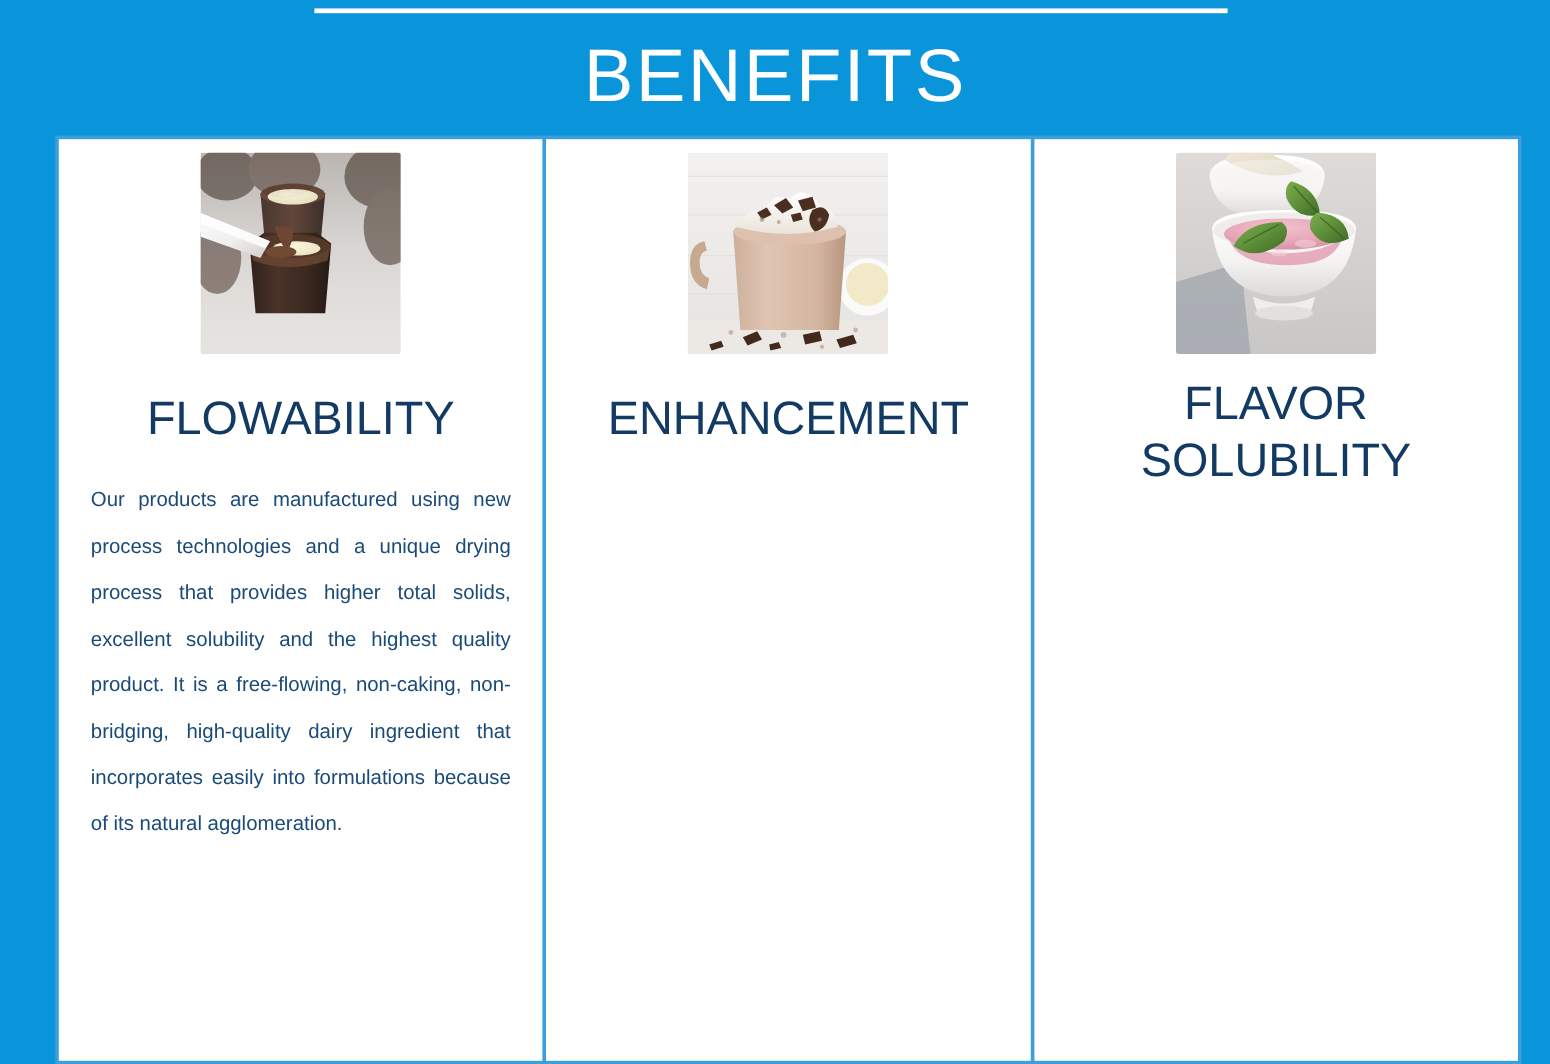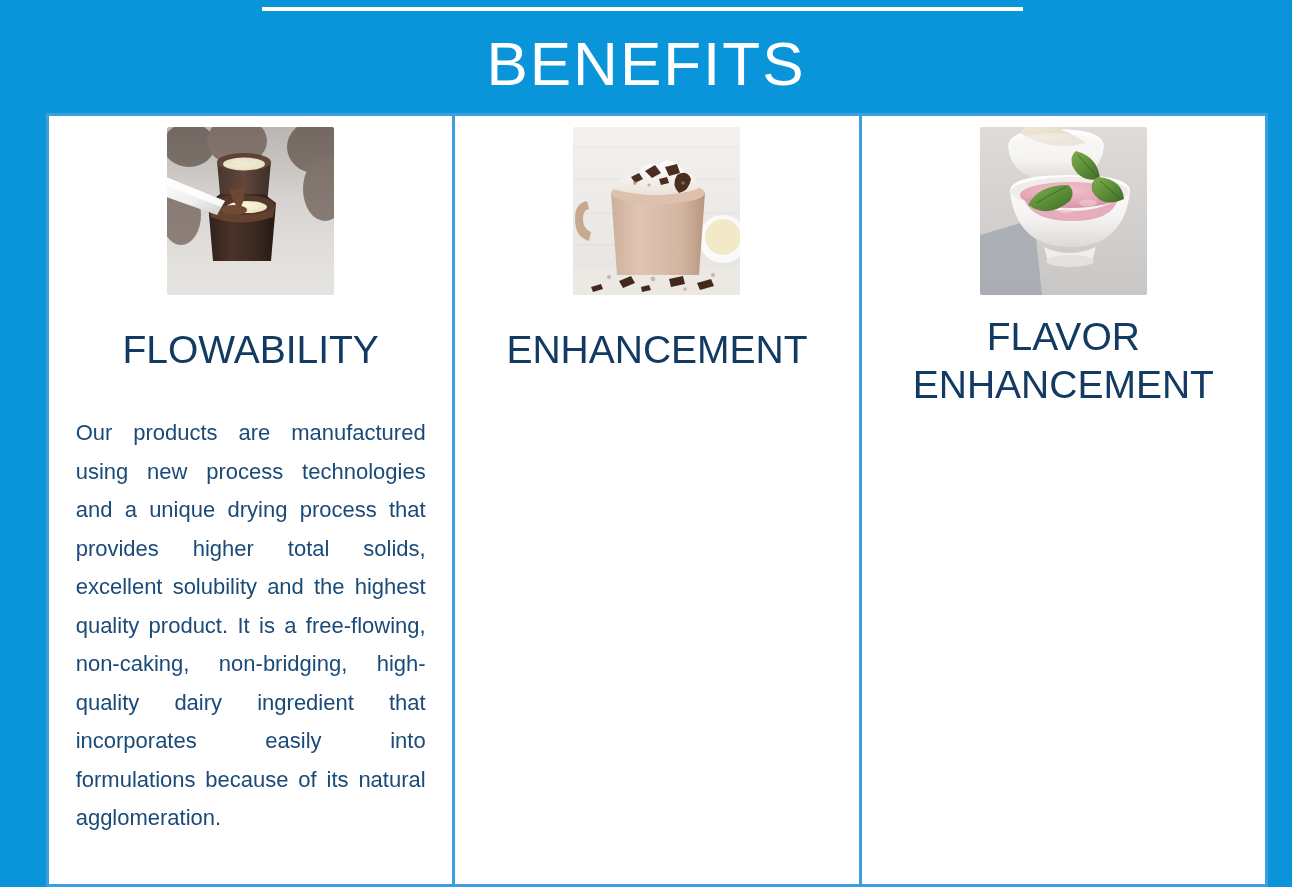--- a/index.html
+++ b/index.html
@@ -55,25 +55,25 @@
     font-size:39px; font-weight:400;
     line-height:48px;
     letter-spacing:0px;
     text-align:center;
     margin-top:31px;
     padding:0 6px;
     white-space:pre-line;
   }
   .card-body {
     color:#1a4a78;
-    font-size:22px;
+    font-size:17px;
     line-height:38.5px;
     text-align:justify;
     text-justify:inter-word;
-    margin-top:40px;
+    margin-top:24px;
     width:350px;
   }
   .card:nth-child(3) .card-body { width:358px; }
   .card:nth-child(3) .card-title { margin-top:18px; }
 </style>
 </head>
 <body>
 
 <div class="page">
 
@@ -255,17 +255,17 @@
               <path d="M98 28 q12 14 20 22"></path>
                 <path d="M120 54 q12 10 20 18"></path>
                 <path d="M86 60 q-16 8 -30 16"></path>
             </g>
           </g>
           <path d="M64 120 q26 12 52 0 l-4 14 q-22 8 -44 0 z" fill="#f0eeec"></path>
           <ellipse cx="90" cy="134" rx="24" ry="6" fill="#e3e0dd"></ellipse>
         </svg>
       </div>
       <div class="card-title">FLAVOR
-ENHANCEMENT</div>
+SOLUBILITY</div>
     </div>
 
   </div>
 </div>
 
 </body></html>

